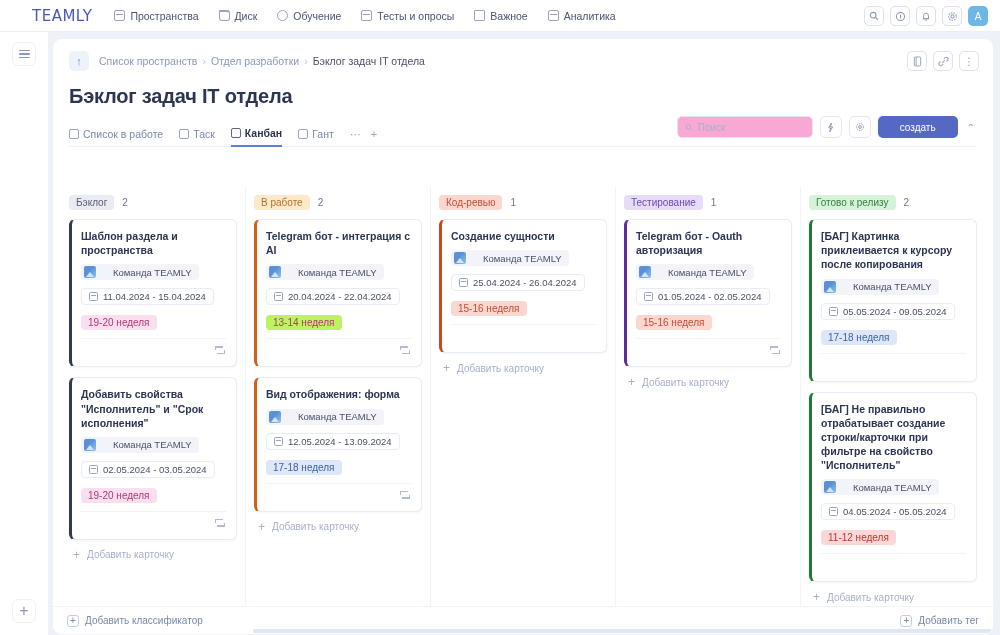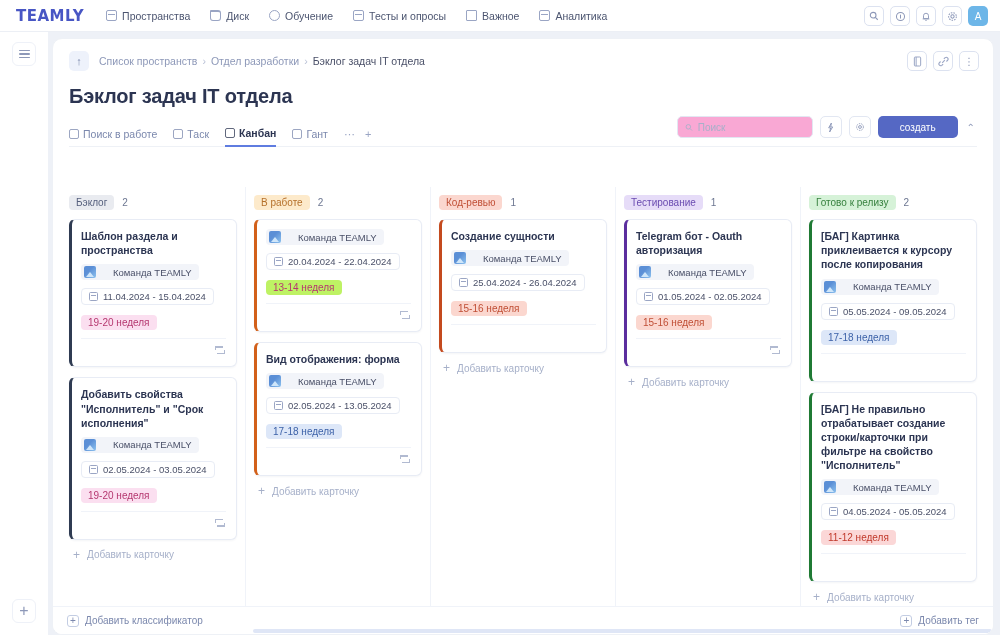--- a/index.html
+++ b/index.html
@@ -14,22 +14,22 @@
   
   .topbar {
     height: 32px; width: 1000px;
     background: #ffffff;
     display: flex; align-items: center;
     padding: 0 10px;
     border-bottom: 1px solid #eceff5;
     position: relative;
   }
   .logo {
-    font-size: 15px; font-weight: bold; letter-spacing: .5px;
-    color: #4856c4; margin-right: 22px; margin-left: 6px;
+    font-size: 15px; font-weight: normal; letter-spacing: .5px;
+    color: #4856c4; margin-right: 22px; margin-left: 22px;
     font-family: "DejaVu Sans", sans-serif;
   }
   .navitem {
     display: flex; align-items: center; gap: 5px;
     font-size: 10.5px; color: #4c5570;
     margin-right: 20px; cursor: pointer; white-space: nowrap;
   }
   .navicon {
     width: 11px; height: 11px;
     border: 1px solid #9aa5c4; border-radius: 2px;
@@ -341,21 +341,21 @@
       </div>
       <div class="ibtn">⋮</div>
     </div>
 
     <div class="ptitle">Бэклог задач IT отдела</div>
 
     <div class="tabsrow">
       <div id="tabs" style="display:flex;align-items:center">
           <div class="tab">
             <span class="ti"></span>
-            <span>Поиск в работе</span>
+            <span>Список в работе</span>
           </div>
           <div class="tab">
             <span class="ti"></span>
             <span>Таск</span>
           </div>
           <div class="tab active">
             <span class="ti"></span>
             <span>Канбан</span>
           </div>
           <div class="tab">
@@ -430,40 +430,40 @@
             <span class="p">+</span>
             <span>Добавить карточку</span>
           </div>
         </div>
         <div class="col">
           <div class="colhead">
             <span class="chip" style="background: rgb(253, 234, 203); color: rgb(181, 112, 42);">В работе</span>
             <span class="cnt" style="font-size: 10px; color: rgb(108, 118, 145);">2</span>
           </div>
           <div class="cards">
-            <div class="card" style="border-left-color: rgb(210, 96, 26);"><div class="assignee">
+            <div class="card" style="border-left-color: rgb(210, 96, 26);"><div class="ctitle">Telegram бот - интеграция с AI</div><div class="assignee">
                 <span class="av"></span>
                 <span class="aname">Команда TEAMLY</span>
               </div><br><div class="daterow">
                 <span class="calic"></span>
                 <span class="dtext">20.04.2024 - 22.04.2024</span>
               </div><br><span class="week" style="background: #bef264; color: rgb(181, 55, 111);">13-14 неделя</span><div class="cfoot">
                 <span class="swapic">
                   <i></i>
                   <i></i>
                   <i></i>
                   <i></i>
                 </span>
               </div></div>
             <div class="card" style="border-left-color: rgb(210, 96, 26);"><div class="ctitle">Вид отображения: форма</div><div class="assignee">
                 <span class="av"></span>
                 <span class="aname">Команда TEAMLY</span>
               </div><br><div class="daterow">
                 <span class="calic"></span>
-                <span class="dtext">02.05.2024 - 13.05.2024</span>
+                <span class="dtext">12.05.2024 - 13.09.2024</span>
               </div><br><span class="week" style="background: rgb(221, 231, 248); color: rgb(61, 98, 168);">17-18 неделя</span><div class="cfoot">
                 <span class="swapic">
                   <i></i>
                   <i></i>
                   <i></i>
                   <i></i>
                 </span>
               </div></div>
           </div>
           <div class="addcard">

